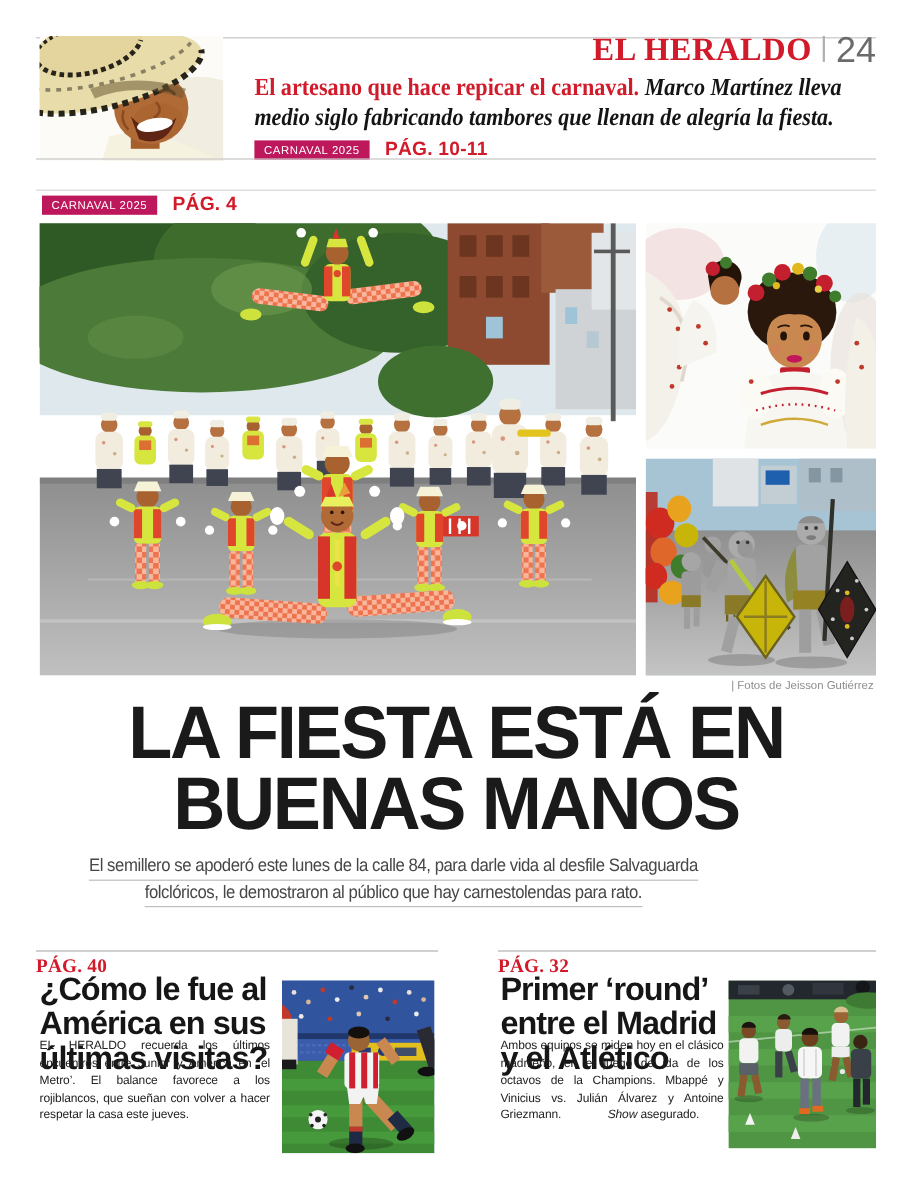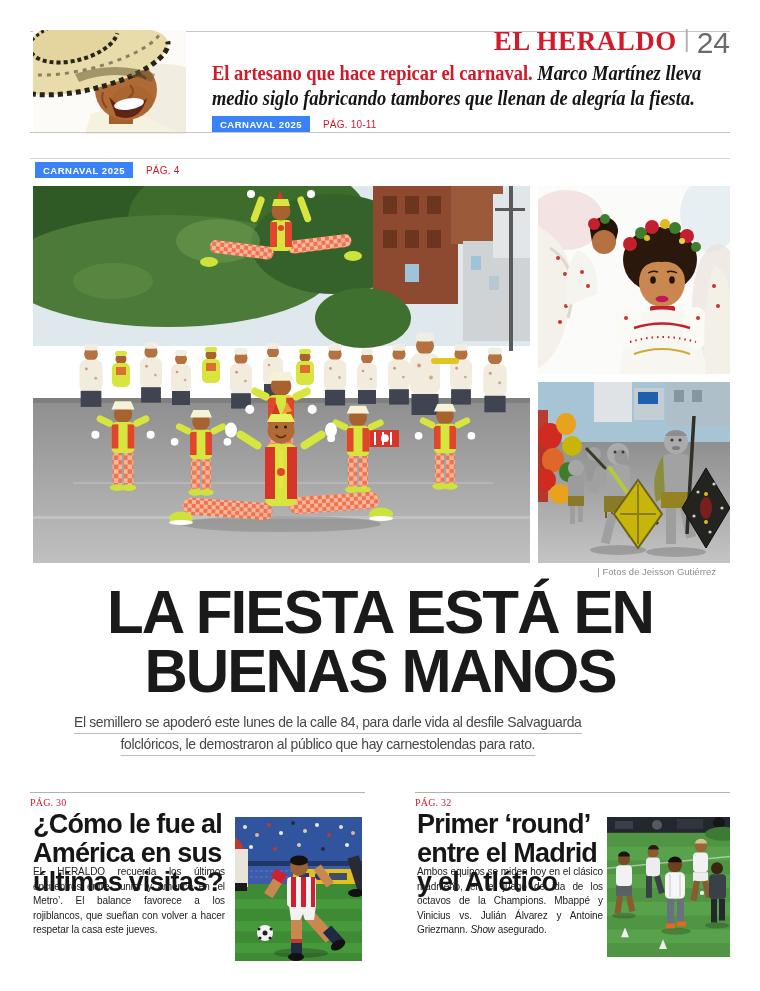--- a/index.html
+++ b/index.html
@@ -20,29 +20,29 @@
   
   .teaser{position:absolute;left:212px;top:61px;width:580px;transform:scaleX(.9);transform-origin:left top;
           font-size:20.5px;line-height:25px;}
   .t-line{white-space:nowrap;}
   .t-title{color:#d11a2a;font-weight:bold;}
   .t-italic{font-style:italic;font-weight:bold;color:#141414;}
 
   .badge-row{position:absolute;display:flex;align-items:center;gap:13px;font-family:"Liberation Sans",sans-serif;}
   .teaser-badge-row{left:212px;top:116px;}
   .lead-badge-row{left:35px;top:162px;}
-  .badge{background:#3b82f6;color:#ffffff;font-weight:bold;font-size:9.5px;letter-spacing:.5px;
+  .badge{background:#be185d;color:#ffffff;font-weight:normal;font-size:9.5px;letter-spacing:.5px;
          padding:3px 8px 2px 8px;}
-  .pageref{color:#d11a2a;font-weight:normal;font-size:10px;letter-spacing:.2px;}
+  .pageref{color:#d11a2a;font-weight:bold;font-size:16px;letter-spacing:.2px;}
 
   
   .main-photo{position:absolute;left:33px;top:186px;width:497px;height:377px;}
   .side-photo-1{position:absolute;left:538px;top:186px;width:192px;height:188px;}
   .side-photo-2{position:absolute;left:538px;top:382px;width:192px;height:181px;}
-  .credit{position:absolute;right:44px;top:566px;font-family:"Liberation Sans",sans-serif;
+  .credit{position:absolute;right:32px;top:566px;font-family:"Liberation Sans",sans-serif;
           font-size:9.5px;color:#8c8c8c;}
 
   
   .main-headline{position:absolute;left:0;top:582px;width:760px;text-align:center;
        font-family:"Liberation Sans",sans-serif;font-weight:bold;font-size:62px;line-height:59px;
        letter-spacing:-2px;color:#1a1a1a;transform:scaleX(.97);transform-origin:center top;}
   .main-headline span{display:block;white-space:nowrap;}
   .deck{position:absolute;left:0;top:712px;width:656px;text-align:center;
         font-family:"Liberation Sans",sans-serif;font-size:15px;color:#474747;}
   .deck-line{line-height:20px;}
@@ -59,21 +59,21 @@
   .art-headline{position:absolute;top:810px;font-family:"Liberation Sans",sans-serif;font-weight:bold;
         font-size:27px;line-height:29px;letter-spacing:-.8px;color:#161616;}
   .art-headline.left{left:33px;width:200px;}
   .art-headline.right{left:417px;width:196px;}
   .art-photo-left{position:absolute;left:235px;top:817px;width:127px;height:144px;}
   .art-photo-right{position:absolute;left:607px;top:817px;width:123px;height:140px;}
   .art-body{position:absolute;top:865px;font-family:Liberation Sans, sans-serif;font-size:10px;
         line-height:14.5px;color:#222;text-align:justify;letter-spacing:-.1px;}
   .art-body.left{left:33px;width:192px;}
   .art-body.right{left:417px;width:186px;}
-  .art-body i{font-style:italic;}
+  .art-body i{font-style:italic;margin-left:36px;}
 </style>
 </head>
 <body>
 
 <div class="page">
 
   <div class="rule top-rule"></div>
 
   <svg class="masthead-photo" viewBox="0 0 153 104" preserveAspectRatio="none">
     <rect width="153" height="104" fill="#fcfbf7"></rect>
@@ -395,21 +395,21 @@
     <span>LA FIESTA ESTÁ EN</span>
     <span>BUENAS MANOS</span>
   </div>
 
   <div class="deck">
     <div class="deck-line"><span>El semillero se apoderó este lunes de la calle 84, para darle vida al desfile Salvaguarda</span></div>
     <div class="deck-line"><span>folclóricos, le demostraron al público que hay carnestolendas para rato.</span></div>
   </div>
 
   <div class="col-rule left"></div>
-  <span class="pageref art-pageref left">PÁG. 30</span>
+  <span class="pageref art-pageref left">PÁG. 40</span>
   <div class="art-headline left">¿Cómo le fue al América en sus últimas visitas?</div>
 
   <svg class="art-photo-left" viewBox="0 0 127 144" preserveAspectRatio="none">
     <rect width="127" height="144" fill="#2e4f96"></rect>
     <rect width="127" height="46" fill="#31549e"></rect>
     <circle cx="10" cy="10" r="2" fill="#e8e0d8"></circle>
       <circle cx="22" cy="18" r="2" fill="#d8b49a"></circle>
     <circle cx="34" cy="8" r="2" fill="#c0392b"></circle>
       <circle cx="46" cy="16" r="2" fill="#ececec"></circle>
     <circle cx="58" cy="6" r="2" fill="#2a2a3a"></circle>

